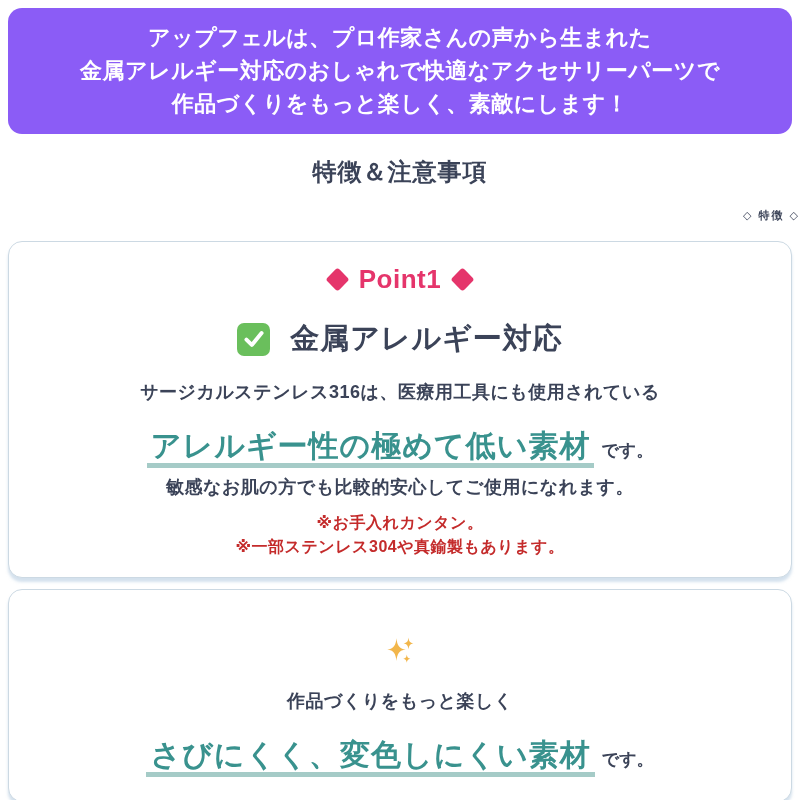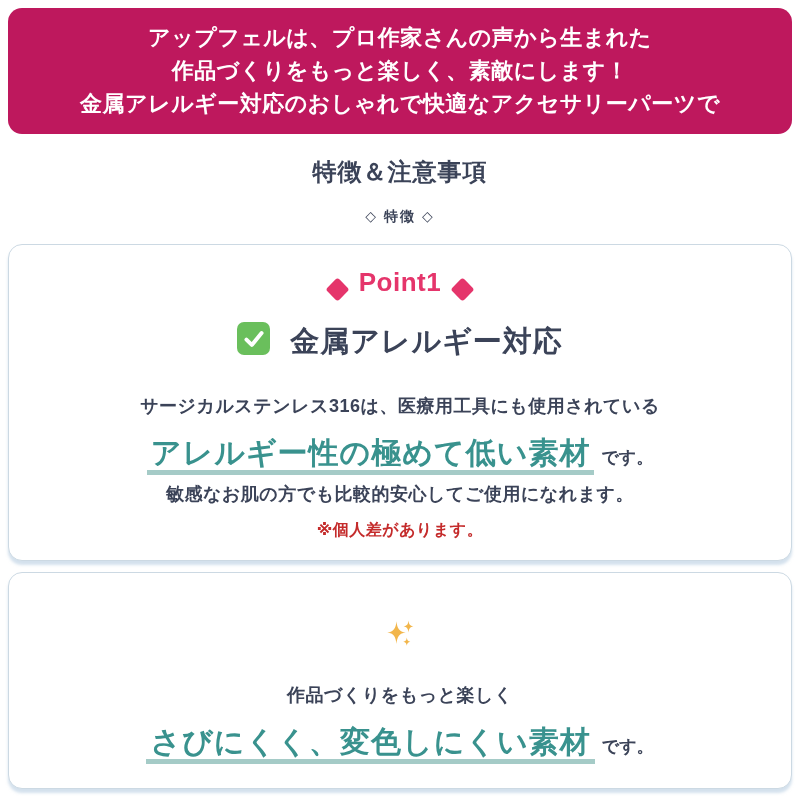--- a/index.html
+++ b/index.html
@@ -12,21 +12,21 @@
   .page {
     width: 800px;
     height: 800px;
     overflow: hidden;
     position: relative;
   }
 
   
   .banner {
     margin: 8px 8px 0 8px;
-    background: #be185d;
+    background: #8b5cf6;
     border-radius: 14px;
     padding: 13px 10px 14px 10px;
     text-align: center;
   }
   .banner-line {
     color: #ffffff;
     font-weight: bold;
     font-size: 22px;
     line-height: 33px;
     letter-spacing: 0.5px;
@@ -36,43 +36,43 @@
   .section-title {
     margin-top: 22px;
     text-align: center;
     color: #3b4358;
     font-weight: bold;
     font-size: 24px;
     letter-spacing: 1px;
   }
   .section-subtitle {
     margin-top: 20px;
-    text-align: center;
-    color: #3b4358;
-    font-weight: bold;
-    font-size: 14px;
+    text-align: right;
+    color: #3b4358;
+    font-weight: bold;
+    font-size: 11px;
     letter-spacing: 2px;
   }
 
   
   .card {
     margin: 18px 8px 0 8px;
     background: #ffffff;
     border: 1px solid #ccd9e3;
     border-radius: 14px;
     box-shadow: 0 4px 3px rgba(176, 201, 222, 0.55);
     padding: 20px 12px 18px 12px;
     text-align: center;
   }
   .card-2 { margin-top: 11px; }
 
   .point-header {
     display: flex;
     justify-content: center;
-    align-items: flex-end;
+    align-items: center;
     gap: 13px;
     margin-top: 2px;
   }
   .point-label {
     color: #e5356b;
     font-weight: bold;
     font-size: 26px;
     letter-spacing: 0.5px;
   }
   .diamond-icon {
@@ -80,20 +80,21 @@
     height: 17px;
     background: #e5356b;
     border-radius: 3px;
     transform: rotate(45deg);
     display: inline-block;
   }
 
   .card-title-row {
     display: flex;
     justify-content: center;
+    align-items: center;
     gap: 20px;
     margin-top: 24px;
   }
   .card-title {
     color: #3b4358;
     font-weight: bold;
     font-size: 29px;
     letter-spacing: 1px;
   }
   .checkbox-icon {
@@ -112,25 +113,25 @@
     display: inline-block;
     flex: 0 0 auto;
   }
 
   .card-intro, .card-body {
     color: #3b4358;
     font-weight: bold;
     font-size: 18px;
     letter-spacing: 0.5px;
   }
-  .card-intro { margin-top: 32px; }
+  .card-intro { margin-top: 21px; }
   .card-body  { margin-top: 1px; }
 
   .highlight-line {
-    margin-top: 12px;
+    margin-top: 19px;
     line-height: 46px;
   }
   .highlight-text {
     color: #39928e;
     font-weight: bold;
     font-size: 30px;
     letter-spacing: 1px;
     border-bottom: 5px solid #a5cbc7;
     padding: 0 4px 1px 4px;
   }
@@ -150,22 +151,22 @@
     letter-spacing: 0.5px;
   }
 </style>
 </head>
 <body>
 
 <div class="page">
 
   <div class="banner">
     <div class="banner-line">アップフェルは、プロ作家さんの声から生まれた</div>
+    <div class="banner-line">金属アレルギー対応のおしゃれで快適なアクセサリーパーツで</div>
     <div class="banner-line">作品づくりをもっと楽しく、素敵にします！</div>
-    <div class="banner-line">金属アレルギー対応のおしゃれで快適なアクセサリーパーツで</div>
   </div>
 
   <div class="section-title">特徴＆注意事項</div>
   <div class="section-subtitle">◇ 特徴 ◇</div>
 
   <div class="card card-1">
     <div class="point-header">
       <span class="diamond-icon"></span>
       <span class="point-label">Point1</span>
       <span class="diamond-icon"></span>
@@ -182,21 +183,22 @@
 
     <div class="card-intro">サージカルステンレス316は、医療用工具にも使用されている</div>
 
     <div class="highlight-line">
       <span class="highlight-text">アレルギー性の極めて低い素材</span><span class="highlight-suffix">です。</span>
     </div>
 
     <div class="card-body">敏感なお肌の方でも比較的安心してご使用になれます。</div>
 
     <div class="notes">
-      <div class="note-text">※個人差があります。</div>
+      <div class="note-text">※お手入れカンタン。</div>
+      <div class="note-text">※一部ステンレス304や真鍮製もあります。</div>
     </div>
   </div>
 
   <div class="card card-2">
 
     <div class="card-title-row">
       <span class="sparkles-icon">
         <svg viewBox="0 0 24 24" width="34" height="34" aria-hidden="true">
           <path d="M9.5 3 C10 8 11.5 10.5 16 11 C11.5 11.5 10 14 9.5 19 C9 14 7.5 11.5 3 11 C7.5 10.5 9 8 9.5 3 Z" fill="#f2b64b"></path>
           <path d="M18 2.5 C18.3 5.1 19.1 6.4 21.5 6.7 C19.1 7 18.3 8.3 18 10.9 C17.7 8.3 16.9 7 14.5 6.7 C16.9 6.4 17.7 5.1 18 2.5 Z" fill="#f2b64b"></path>

